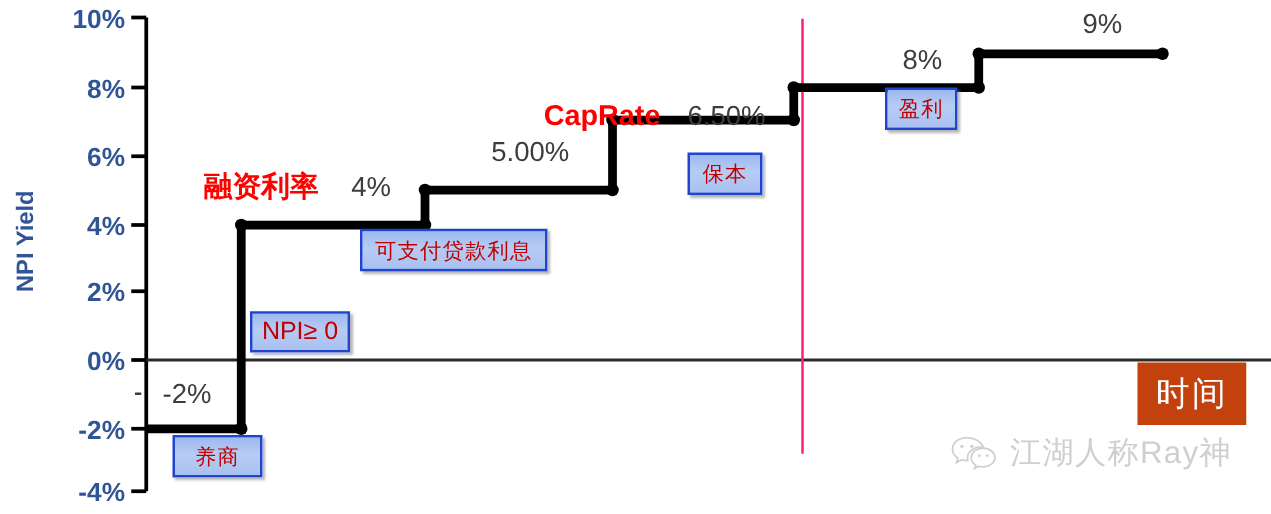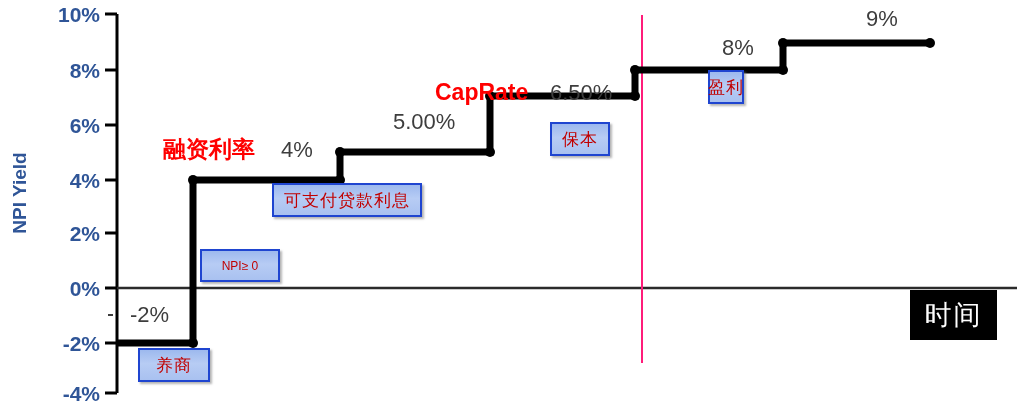--- a/index.html
+++ b/index.html
@@ -30,25 +30,25 @@
     border:2px solid #1F45D0;
     background:linear-gradient(to bottom,#9DB9EE 0%,#B7CCF4 45%,#A9C1F0 100%);
     color:#C00000;
     font-size:17px;
     display:flex;align-items:center;justify-content:center;
     box-shadow:2px 2px 2px rgba(120,120,120,0.55);
     white-space:nowrap;
     letter-spacing:1px;
     box-sizing:border-box;
   }
-  .callout.latin{letter-spacing:0px;font-size:12px;}
+  .callout.latin{letter-spacing:0px;font-size:20px;}
 
   .time-box{
     position:absolute;
-    background:#000000;
+    background:#c2410c;
     color:#FFFFFF;
     font-size:27px;
     display:flex;align-items:center;justify-content:center;
     letter-spacing:2px;
     box-sizing:border-box;
   }
 
   .watermark{
     position:absolute;
     display:flex;align-items:center;gap:8px;
@@ -123,22 +123,35 @@
 
     <text class="annot-red" x="163" y="157">融资利率</text>
     <text class="annot-red" x="435" y="100">CapRate</text>
 
   </svg>
 
   <div class="callout" style="left:138px;top:348px;width:72px;height:34px;">养商</div>
 
   <div class="callout latin" style="left:200px;top:249px;width:80px;height:33px;">NPI≥ 0</div>
 
-  <div class="callout" style="left:272px;top:183px;width:150px;height:34px;font-family:Liberation Mono, monospace;">可支付贷款利息</div>
+  <div class="callout" style="left:288px;top:183px;width:150px;height:34px;font-family:Liberation Mono, monospace;">可支付贷款利息</div>
 
   <div class="callout" style="left:550px;top:122px;width:60px;height:34px;">保本</div>
 
-  <div class="callout" style="left:708px;top:70px;width:36px;height:34px;">盈利</div>
+  <div class="callout" style="left:708px;top:70px;width:58px;height:34px;">盈利</div>
 
   <div class="time-box" style="left:910px;top:290px;width:87px;height:50px;">时间</div>
 
+  <div class="watermark" style="left:760px;top:345px;">
+    <span style="display:inline-block;width:40px;height:28px;position:relative;">
+      <svg viewBox="0 0 40 28" width="40" height="28" xmlns="http://www.w3.org/2000/svg">
+        <path d="M13.5 2C7.2 2 2 6.1 2 11.2c0 2.9 1.7 5.5 4.3 7.2L5.2 22l4-2.1c1.3.4 2.7.6 4.3.6h.8c-.2-.7-.3-1.4-.3-2.1 0-5 5.1-9 11.3-9 .4 0 .8 0 1.2.1C25.3 6.1 20 2 13.5 2z" fill="none" stroke="#CFCFCF" stroke-width="1.4"></path>
+        <circle cx="9.5" cy="9" r="1.3" fill="#CFCFCF"></circle>
+        <circle cx="17.5" cy="9" r="1.3" fill="#CFCFCF"></circle>
+        <path d="M26.5 10.5c-5.2 0-9.5 3.4-9.5 7.6 0 2.4 1.4 4.6 3.6 6l-.9 2.6 3.3-1.7c1.1.3 2.3.5 3.5.5 5.2 0 9.5-3.4 9.5-7.4s-4.3-7.6-9.5-7.6z" fill="none" stroke="#CFCFCF" stroke-width="1.4"></path>
+        <circle cx="23.5" cy="16.5" r="1.1" fill="#CFCFCF"></circle>
+        <circle cx="29.8" cy="16.5" r="1.1" fill="#CFCFCF"></circle>
+      </svg>
+    </span>
+    <span class="wm-text">江湖人称Ray神</span>
+  </div>
 
 </div>
 
 </body></html>

